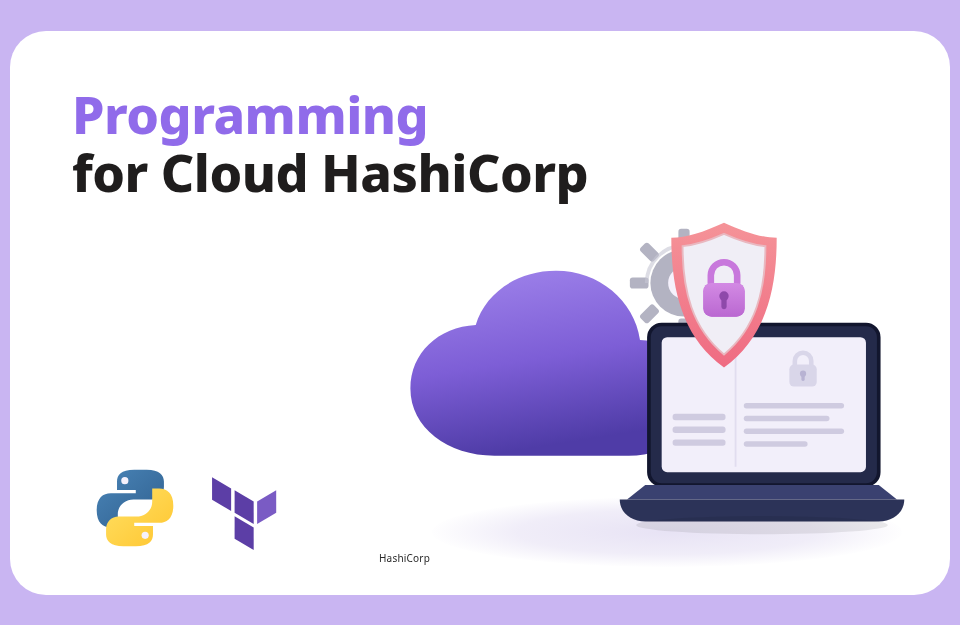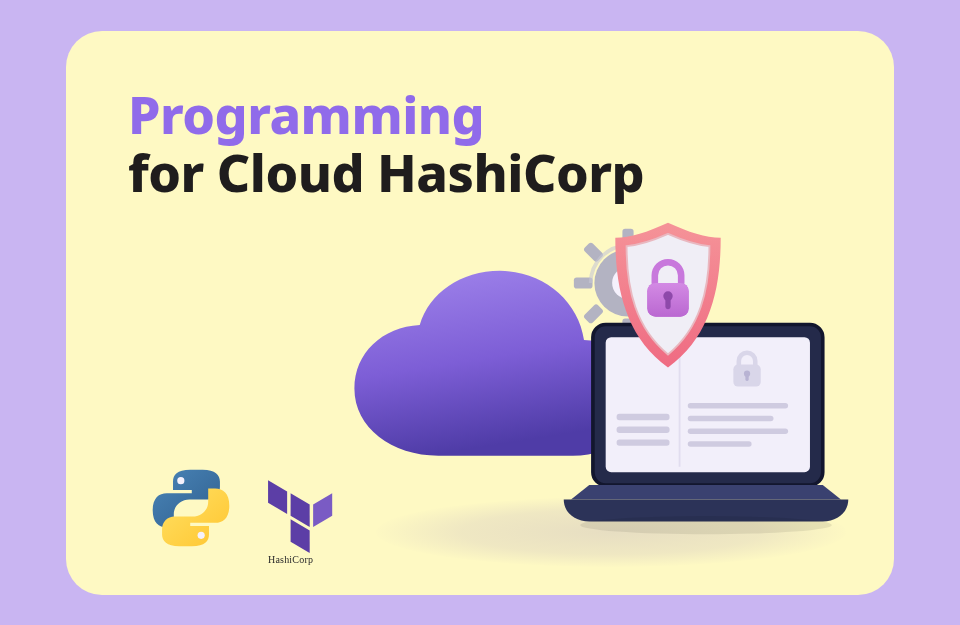--- a/index.html
+++ b/index.html
@@ -4,43 +4,43 @@
 <style>
   * { margin: 0; padding: 0; box-sizing: border-box; }
   html, body { width: 960px; height: 625px; overflow: hidden; }
   body {
     background: #c9b5f2;
     font-family: -apple-system, "Segoe UI", "Noto Sans", Helvetica, Arial, sans-serif;
     display: flex; align-items: center; justify-content: center;
   }
   .card {
     position: relative;
-    width: 828px; height: 564px;
-    background: #fef9c3;
+    width: 940px; height: 564px;
+    background: #ffffff;
     border-radius: 36px;
     overflow: hidden;
   }
   .headline {
     position: absolute;
     left: 62px; top: 54px;
     font-weight: 800;
     font-size: 52px;
     line-height: 1.12;
     letter-spacing: -0.5px;
   }
   .headline .l1 { color: #906bea; display: block; }
   .headline .l2 { color: #1f1d1d; display: block; }
 
   
   .python-logo { position: absolute; left: 82px; bottom: 44px; width: 86px; height: 86px; }
 
   
   .tf { position: absolute; left: 200px; bottom: 30px; width: 220px; }
   .tf-mark { width: 70px; height: 78px; }
-  .tf-text-wrap { display: flex; flex-direction: column; justify-content: flex-end; margin-top: -4px; font-family: Liberation Serif, serif; }
+  .tf-text-wrap { display: flex; justify-content: flex-end; margin-top: -4px; }
   .tf-small { font-size: 10px; color: #2a2a2a; letter-spacing: .2px; margin-left: 2px; }
   .tf-big { font-size: 28px; font-weight: 700; color: #111; line-height: 1; }
 
   
   .illus { position: absolute; right: 22px; bottom: 18px; width: 540px; height: 356px; }
 
   
   .cloud { position: absolute; left: 14px; top: 48px; width: 308px; height: 196px; }
 
   

